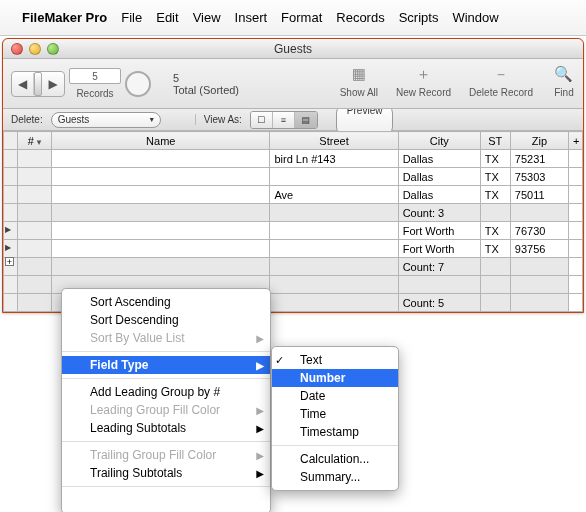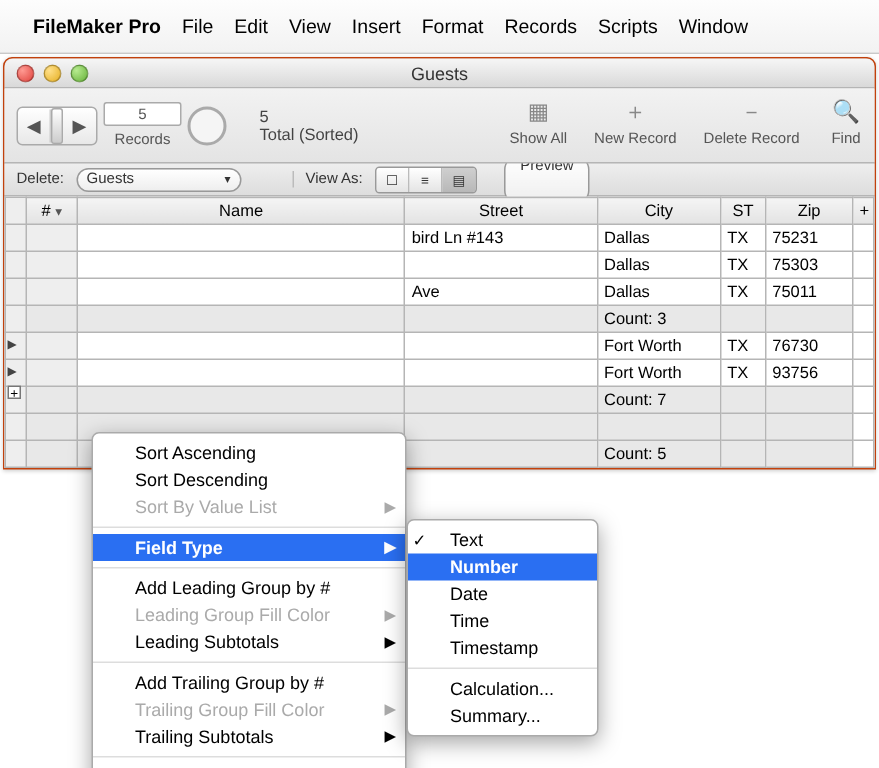--- a/index.html
+++ b/index.html
@@ -292,23 +292,20 @@
         </div>
       <div class="mi disabled">
           <span>Leading Group Fill Color</span>
           <span class="arrow">▶</span>
         </div>
       <div class="mi">
           <span>Leading Subtotals</span>
           <span class="arrow">▶</span>
         </div>
       <div class="sep"></div>
-      <div class="mi">
-          <span>Add Trailing Group by #</span>
-        </div>
       <div class="mi disabled">
           <span>Trailing Group Fill Color</span>
           <span class="arrow">▶</span>
         </div>
       <div class="mi">
           <span>Trailing Subtotals</span>
           <span class="arrow">▶</span>
         </div>
       <div class="sep"></div>
       <div class="mi"></div>

